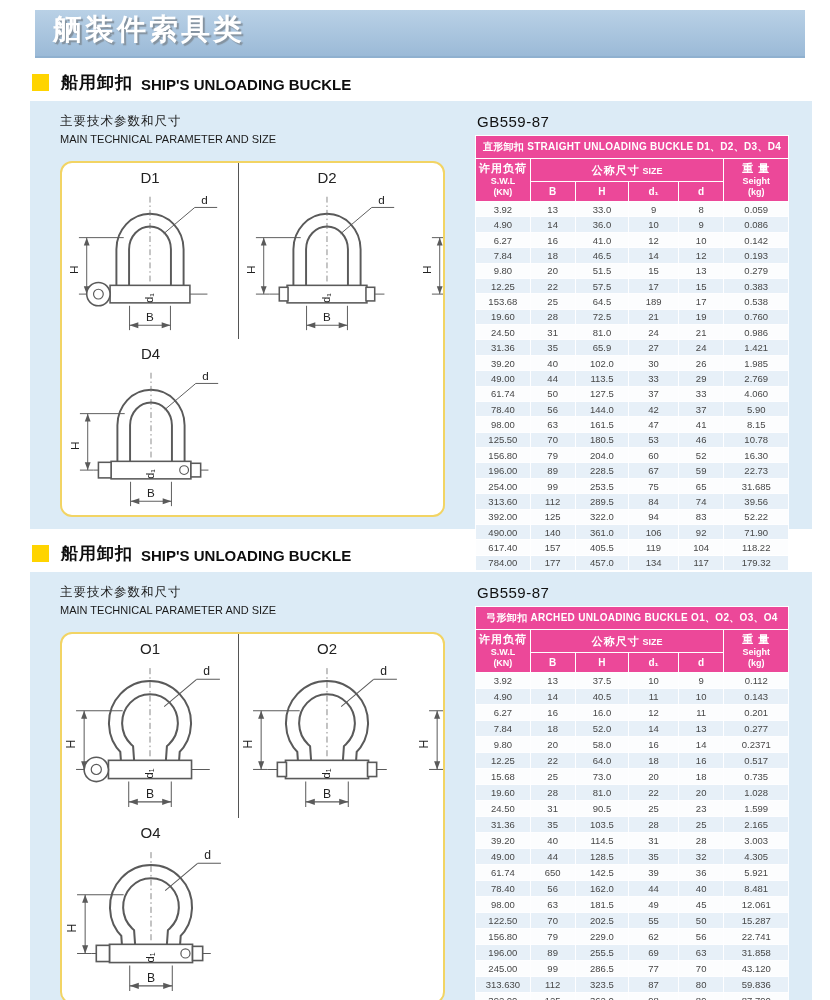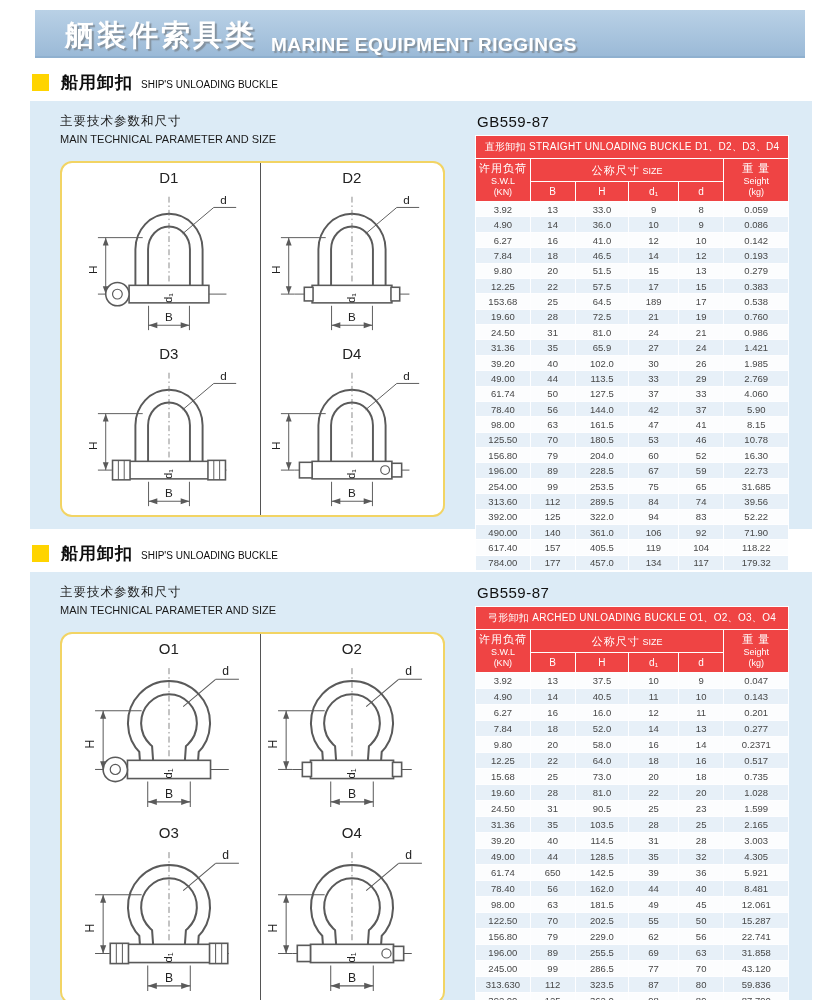--- a/index.html
+++ b/index.html
@@ -6,63 +6,63 @@
   html,body { background:#ffffff; }
   .page {
     position:relative; width:830px; height:1000px; overflow:hidden;
     background:#ffffff; font-family:"Liberation Sans", sans-serif;
   }
   
   .banner {
     margin:10px 25px 0 35px; height:48px;
     background:linear-gradient(#b9d1e6,#9bbad7);
     border-bottom:2px solid #8fb0cf;
-    display:flex; align-items:flex-end; padding-left:30px;
+    display:flex; align-items:flex-start; padding-left:18px;
   }
   .banner-zh {
     font-size:29px; font-weight:bold; color:#fff; letter-spacing:3px;
     text-shadow:2px 2px 1px #84929f;
   }
   .banner-en {
     font-size:19px; font-weight:bold; color:#fff; margin-left:14px;
     letter-spacing:0.5px; text-shadow:2px 2px 1px #84929f; padding-top:6px;
   }
   
   .sec-head { display:flex; align-items:center; margin:13px 30px 7px 32px; }
   .bullet { width:17px; height:17px; background:#ffd400; margin-right:12px; flex:none; }
   .sec-zh { font-size:17px; font-weight:bold; color:#0d0d0d; letter-spacing:1px; }
-  .sec-en { font-size:10px; font-weight:normal; color:#0d0d0d; margin-left:8px; padding-top:4px; }
+  .sec-en { font-size:15px; font-weight:bold; color:#0d0d0d; margin-left:8px; padding-top:4px; }
   
   .panel {
     margin:0 18px 0 30px; background:#dcebf6; position:relative;
     padding:12px 10px 8px 30px;
   }
   .panel-1 { height:428px; }
   .panel-2 { height:436px; }
   .panel-body { display:flex; height:100%; }
   .col-left { width:415px; flex:none; }
   .col-right { flex:1; padding-right:13px; }
   .param-zh { font-size:12.5px; color:#1a1a1a; letter-spacing:1px; }
   .param-en { font-size:11px; color:#1a1a1a; margin-top:3px; }
   .diagram-box {
     margin-top:16px; background:#fff; border:2px solid #f2d464;
     border-radius:12px; width:385px; overflow:hidden;
   }
   .box-1 { height:356px; }
   .box-2 { height:372px; }
-  .diag-grid { display:grid; grid-template-columns:1fr 1fr; height:100%;padding-left:16px; }
+  .diag-grid { display:grid; grid-template-columns:1fr 1fr 1fr; height:100%; }
   .diag-cell { display:flex; flex-direction:column; align-items:center; padding-top:6px; }
   .diag-cell.dleft { border-right:1.5px solid #555; }
   .diag-title { font-size:15px; color:#222; height:18px; }
   svg.shackle { width:176px; height:148px; }
   .panel-2 svg.shackle { height:154px; }
   
   .std { font-size:15px; color:#111; margin:0 0 5px 2px; letter-spacing:0.5px; }
   table.datatable { width:100%; border-collapse:collapse; table-layout:fixed; }
-  table.datatable th { background:#ef4444; color:#fff; font-weight:normal; border:1px solid #fff; }
+  table.datatable th { background:#ec4899; color:#fff; font-weight:bold; border:1px solid #fff; }
   th.t-title { font-size:10px; padding:4px 2px; letter-spacing:0.3px; }
   th.hc { font-size:9px; line-height:1.3; padding:2px 1px; }
   th.hc .zh { font-size:11px; letter-spacing:1px; }
   th.sub { font-size:10px; padding:2.5px 1px; }
   table.datatable td {
     font-size:9.5px; color:#474747; text-align:center;
     padding:1.7px 2px; border:1px solid rgba(255,255,255,0.95);
     overflow:hidden; white-space:nowrap;
   }
   .panel-2 table.datatable td { padding:2px 2px; }
@@ -132,21 +132,20 @@
       <path class="arr" d="M64,142 l9,-3 v6 z"></path>
       <path class="arr" d="M106,142 l-9,-3 v6 z"></path>
     </g>
   </defs>
 </svg>
 
 <div class="page">
 
   <div class="banner">
     <span class="banner-zh">舾装件索具类</span>
-    <span class="banner-en">MARINE EQUIPMENT RIGGINGS</span>
   </div>
 
   <div class="sec-head">
     <span class="bullet"></span>
     <span class="sec-zh">船用卸扣</span>
     <span class="sec-en">SHIP'S UNLOADING BUCKLE</span>
   </div>
 
   <div class="panel panel-1">
     <div class="panel-body">
@@ -551,21 +550,21 @@
               <th class="sub">d</th>
             </tr>
           </thead>
           <tbody>
               <tr>
                 <td>3.92</td>
                 <td>13</td>
                 <td>37.5</td>
                 <td>10</td>
                 <td>9</td>
-                <td>0.047</td>
+                <td>0.112</td>
               </tr>
               <tr>
                 <td>4.90</td>
                 <td>14</td>
                 <td>40.5</td>
                 <td>11</td>
                 <td>10</td>
                 <td>0.143</td>
               </tr>
               <tr>

